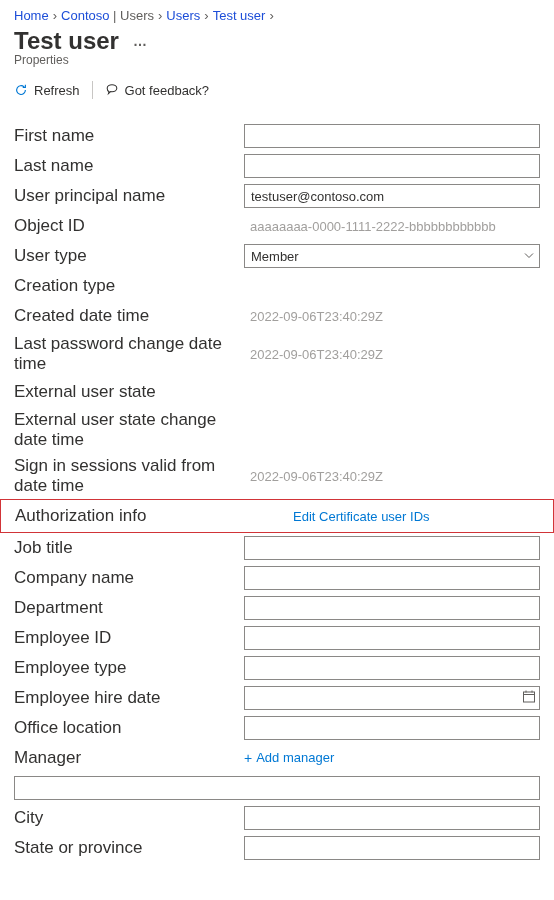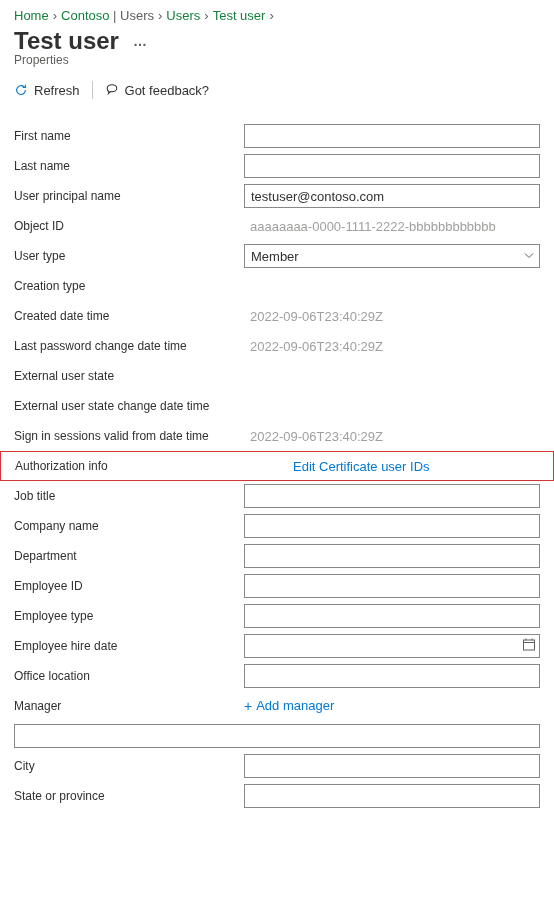--- a/index.html
+++ b/index.html
@@ -5,21 +5,21 @@
   * { box-sizing: border-box; }
   body {
     margin: 0;
     padding: 8px 14px;
     font-family: "Segoe UI", Arial, sans-serif;
     font-size: 13px;
     color: #323130;
     background: #ffffff;
     width: 554px;
   }
-  a { color: #15803d; text-decoration: none; }
+  a { color: #1d4ed8; text-decoration: none; }
   .breadcrumb {
     font-size: 13px;
     display: flex;
     align-items: center;
     flex-wrap: wrap;
     gap: 4px;
     color: #605e5c;
   }
   .breadcrumb .chev { color: #605e5c; }
   .page-title {
@@ -49,21 +49,21 @@
   .icon { display:inline-flex; width:14px; height:14px; }
   .form-row {
     display:flex;
     align-items:center;
     min-height: 30px;
     padding: 3px 0;
   }
   .form-label {
     width: 230px;
     flex: 0 0 230px;
-    font-size: 12px;
+    font-size: 17px;
     color: #323130;
   }
   .form-value {
     flex: 1;
   }
   input.text {
     width: 100%;
     height: 24px;
     border: 1px solid #8a8886;
     padding: 2px 6px;

